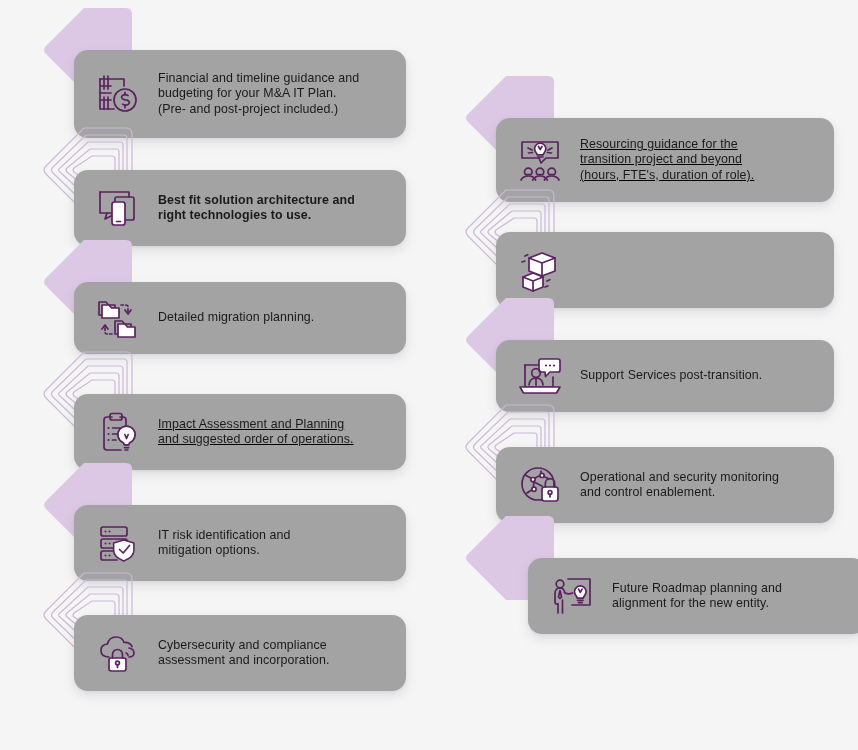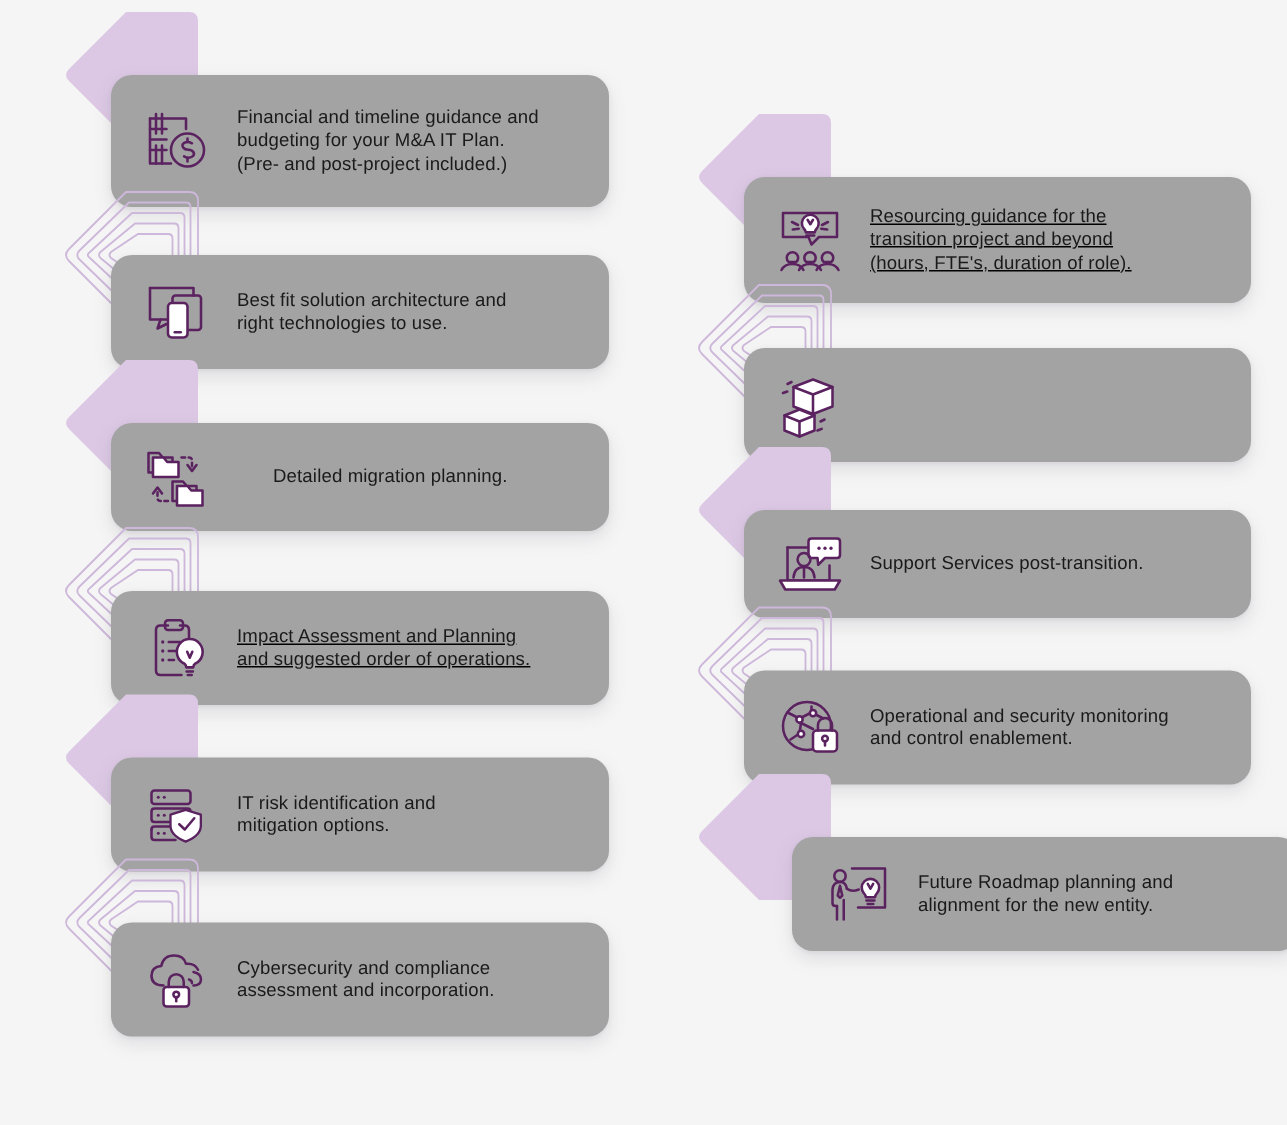--- a/index.html
+++ b/index.html
@@ -126,21 +126,21 @@
         <svg viewBox="0 0 96 96">
           <g fill="none" stroke="#cdb7da" stroke-width="1.2">
             <path d="M44 6 H86 Q92 6 92 12 V84 Q92 90 86 90 H44 L6 52 Q2 48 6 44 Z"></path>
             <path d="M46 13 H84 Q87 13 87 16 V80 Q87 83 84 83 H46 L13 51 Q10 48 13 45 Z"></path>
             <path d="M48 20 H80 Q83 20 83 23 V73 Q83 76 80 76 H48 L20 50 Q17 48 20 46 Z"></path>
             <path d="M50 27 H76 Q79 27 79 30 V66 Q79 69 76 69 H50 L27 50 Q25 48 27 46 Z"></path>
             <path d="M52 34 H72 Q75 34 75 37 V59 Q75 62 72 62 H52 L34 50 Q32 48 34 46 Z"></path>
           </g>
         </svg>
       </div>
-      <div class="card" style="height:76px;">
+      <div class="card" style="height:76px;font-weight:bold;">
         <div class="card-icon">
           <svg viewBox="0 0 50 50" fill="none" stroke="#5b2260" stroke-width="1.7" stroke-linecap="round" stroke-linejoin="round">
             <path d="M7 9 H36 V14"></path>
             <path d="M7 9 V30 H19"></path>
             <path d="M14 30 L12 36 L18 33"></path>
             <rect x="22" y="14" width="19" height="23" rx="2"></rect>
             <rect x="19" y="19" width="13" height="23" rx="2.5" fill="#ffffff"></rect>
             <path d="M23.5 38.5 H27.5"></path>
           </svg>
         </div>
@@ -148,21 +148,21 @@
 right technologies to use.</div>
       </div>
     </div>
 
     <div class="card-row" style="top:282px;">
       <div class="deco">
         <svg viewBox="0 0 96 96">
           <path d="M44 6 H86 Q92 6 92 12 V84 Q92 90 86 90 H44 L6 52 Q2 48 6 44 Z" fill="#dcc8e4"></path>
         </svg>
       </div>
-      <div class="card" style="height:72px;gap:24px;">
+      <div class="card" style="height:72px;">
         <div class="card-icon">
           <svg viewBox="0 0 50 50" fill="none" stroke="#5b2260" stroke-width="1.7" stroke-linecap="round" stroke-linejoin="round">
             <path d="M6 9 H13 L15.5 12 H22 V22 H6 Z"></path>
             <path d="M9 12 H16 L18.5 15 H26 V25 H9 Z" fill="#ffffff"></path>
             <path d="M28 12 H33 Q35 12 35 14 V20" stroke-dasharray="2.4 2.4"></path>
             <path d="M32 17 L35 21 L38 17"></path>
             <path d="M22 28 H29 L31.5 31 H38 V41 H22 Z"></path>
             <path d="M25 31 H32 L34.5 34 H42 V44 H25 Z" fill="#ffffff"></path>
             <path d="M19 41 H14 Q12 41 12 39 V33" stroke-dasharray="2.4 2.4"></path>
             <path d="M9 36 L12 32 L15 36"></path>

